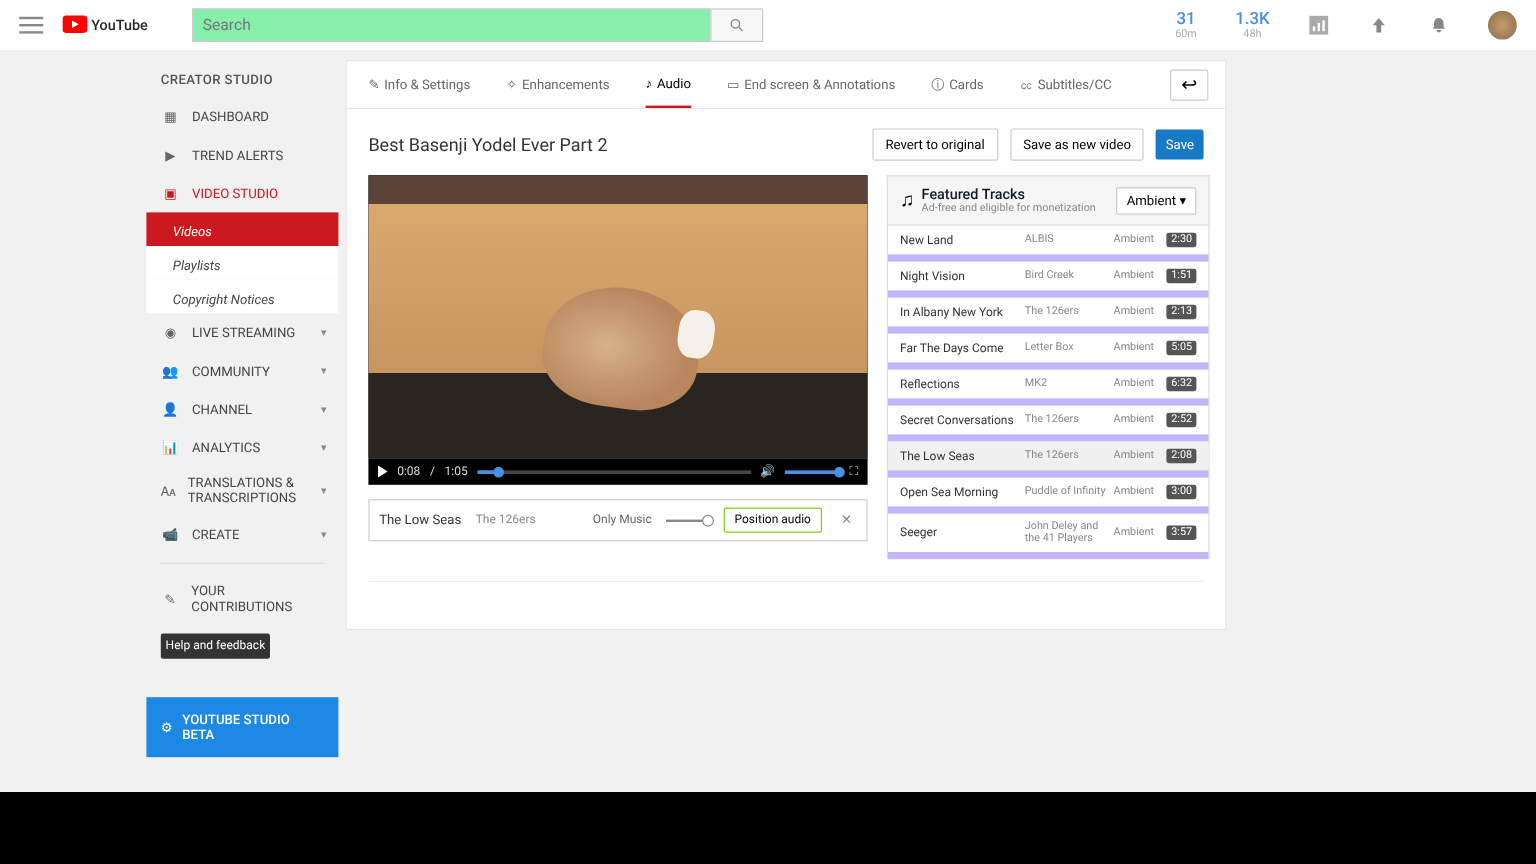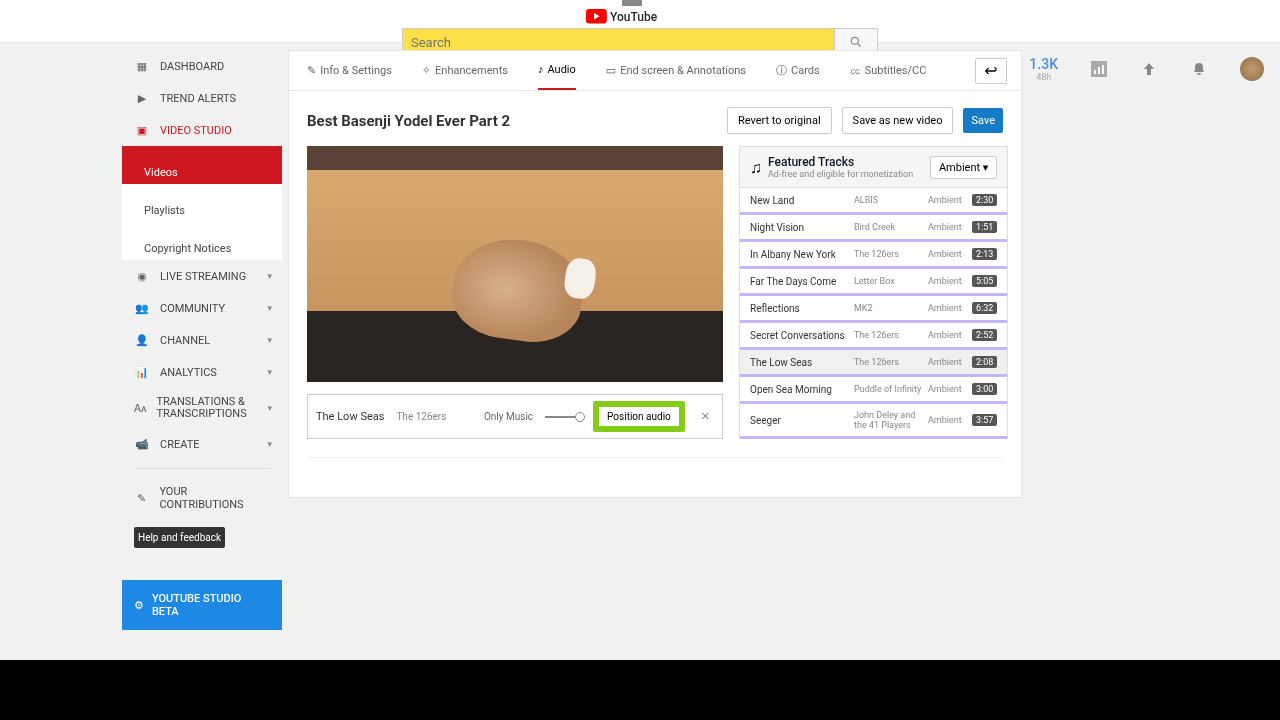--- a/index.html
+++ b/index.html
@@ -1,54 +1,54 @@
 <!DOCTYPE html>
 <html><head>
 <meta charset="utf-8">
 <style>
 * { margin:0; padding:0; box-sizing:border-box; font-family:Roboto,Arial,sans-serif; }
 body { background:#f1f1f1; width:1280px; height:720px; overflow:hidden; }
 
 
-.topbar { height:43px; background:#fff; border-bottom:1px solid #e8e8e8; display:flex; align-items:center; padding:0 16px;flex-direction:column; }
+.topbar { height:43px; background:#fff; border-bottom:1px solid #e8e8e8; display:flex; align-items:center; padding:0 16px; }
 .hamburger { width:20px; height:14px; display:flex; flex-direction:column; justify-content:space-between; margin-right:16px; cursor:pointer; }
 .hamburger span { height:2px; background:#888; }
 .yt-logo { display:flex; align-items:center; cursor:pointer; margin-right:36px; }
 .yt-logo svg { width:72px; height:22px; }
 .search-wrap { display:flex; width:476px; }
-.search-input { flex:1; height:28px; border:1px solid #ccc; border-right:none; padding:0 8px; font-size:13px; color:#555; background:#fde047; }
+.search-input { flex:1; height:28px; border:1px solid #ccc; border-right:none; padding:0 8px; font-size:13px; color:#555; background:#86efac; }
 .search-btn { width:44px; height:28px; border:1px solid #ccc; background:#f8f8f8; cursor:pointer; display:flex; align-items:center; justify-content:center; }
 .topbar-right { margin-left:auto; display:flex; align-items:center; gap:32px; }
 .stat { text-align:center; color:#4a90e2; }
 .stat .big { font-size:14px; font-weight:500; }
 .stat .small { font-size:9px; color:#aaa; }
 .top-icon { width:18px; height:18px; color:#888; cursor:pointer; display:flex; align-items:center; justify-content:center; }
 .avatar { width:24px; height:24px; border-radius:50%; background:radial-gradient(circle,#c49a6c,#8a6d4b); cursor:pointer; }
 
 
 .sidebar { position:absolute; left:122px; top:50px; width:160px; background:transparent; }
 .side-head { font-size:11px; font-weight:500; color:#555; padding:10px 12px 8px; letter-spacing:0.3px; }
 .side-item { display:flex; align-items:center; padding:8px 12px; font-size:11px; color:#444; cursor:pointer; gap:10px; position:relative; }
 .side-item.active { color:#cc181e; }
-.side-sub { background:#fff; font-size:11px; padding:20px 12px 5px 22px; cursor:pointer; color:#444; }
+.side-sub { background:#fff; font-size:11px; padding:10px 12px 5px 22px; cursor:pointer; color:#444;font-style:italic; }
 .side-sub.active { background:#cc181e; color:#fff; }
 .side-chevron { position:absolute; right:10px; font-size:9px; color:#888; }
 .side-divider { height:1px; background:#ddd; margin:8px 12px; }
 .help-btn { margin:8px 12px; background:#333; color:#fff; font-size:10px; padding:5px 4px; border-radius:2px; display:inline-block; cursor:pointer; }
 .studio-beta { display:flex; align-items:center; gap:8px; padding:12px; background:#1e88e5; color:#fff; font-size:11px; font-weight:500; margin-top:24px; cursor:pointer; }
 
 
 .main { position:absolute; left:288px; top:50px; width:734px; background:#fff; border:1px solid #e5e5e5; }
 .tabs { display:flex; border-bottom:1px solid #e8e8e8; padding:0 18px; height:40px; align-items:center; gap:30px; position:relative; }
 .tab { display:flex; align-items:center; gap:4px; font-size:11px; color:#666; cursor:pointer; height:100%; }
 .tab.active { color:#000; border-bottom:2px solid #cc181e; }
 .undo-btn { position:absolute; right:14px; width:32px; height:26px; border:1px solid #ccc; border-radius:2px; display:flex; align-items:center; justify-content:center; cursor:pointer; background:#fff; }
 
 .title-row { display:flex; align-items:center; padding:16px 18px 12px; gap:10px; }
-.vid-title { font-size:15px; font-weight:700; color:#333; flex:1; }
+.vid-title { font-size:15px; font-weight:400; color:#333; flex:1; }
 .btn-outline { border:1px solid #ccc; background:#fff; font-size:11px; padding:6px 10px; border-radius:2px; cursor:pointer; }
 .btn-primary { background:#167ac6; color:#fff; border:none; font-size:11px; padding:6px 8px; border-radius:2px; cursor:pointer; }
 
 .content-row { display:flex; padding:0 18px 18px; gap:16px; }
 .video-col { width:416px; }
 .video-box { width:416px; height:236px; background:#000; position:relative; overflow:hidden; }
 .video-frame { width:100%; height:100%; background:linear-gradient(180deg,#5a4336 0%,#5a4336 10%,#d9a86e 10%,#c89560 70%,#2a2520 70%,#2a2520 100%); position:relative; }
 .dog { position:absolute; left:35%; top:40%; width:130px; height:100px; background:radial-gradient(ellipse 70px 50px at 40% 50%,#d8b189,#b8865c); border-radius:50% 50% 40% 40%; transform:rotate(8deg); }
 .dog::after { content:""; position:absolute; right:-10px; top:10px; width:30px; height:40px; background:#f5f0e8; border-radius:40%; }
 .player-bar { height:22px; background:#000; display:flex; align-items:center; padding:0 8px; gap:8px; font-size:10px; color:#ddd; }
@@ -57,31 +57,31 @@
 .seek-fill { position:absolute; left:0; top:0; height:100%; width:6%; background:#4a90e2; }
 .seek-dot { position:absolute; left:6%; top:-3px; width:9px; height:9px; border-radius:50%; background:#4a90e2; }
 .vol-bar { width:46px; height:3px; background:#4a90e2; position:relative; cursor:pointer; }
 .vol-dot { position:absolute; right:-4px; top:-3px; width:9px; height:9px; border-radius:50%; background:#4a90e2; }
 
 .track-strip { margin-top:12px; border:1px solid #ccc; display:flex; align-items:center; padding:6px 8px; font-size:11px; gap:12px; }
 .track-name { color:#333; }
 .track-artist { color:#888; font-size:10px; }
 .mix-slider { width:36px; height:2px; background:#888; position:relative; cursor:pointer; }
 .mix-dot { position:absolute; right:-4px; top:-4px; width:10px; height:10px; border:1px solid #888; border-radius:50%; background:#fff; }
-.pos-audio-btn { border:6px solid #84cc16; font-size:10px; padding:4px 8px; border-radius:2px; cursor:pointer; background:#fff; }
+.pos-audio-btn { border:1px solid #84cc16; font-size:10px; padding:4px 8px; border-radius:2px; cursor:pointer; background:#fff; }
 .x-close { font-size:11px; color:#888; cursor:pointer; padding:0 4px; }
 
 
 .tracks-col { flex:1; }
 .tracks-head { border:1px solid #ddd; border-bottom:none; background:#f5f5f5; padding:8px 10px; display:flex; align-items:center; }
 .tracks-title { font-size:12px; color:#0f172a; font-weight:500; }
 .tracks-sub { font-size:9px; color:#888; }
 .genre-dd { margin-left:auto; border:1px solid #ccc; background:#fff; font-size:11px; padding:4px 8px; border-radius:2px; cursor:pointer; }
 .tracks-body { border:1px solid #ddd; border-bottom:none; }
-.track-row { display:flex; align-items:center; padding:6px 10px; font-size:10px; color:#666; border-bottom:3px solid #c4b5fd; cursor:pointer; }
+.track-row { display:flex; align-items:center; padding:6px 10px; font-size:10px; color:#666; border-bottom:6px solid #c4b5fd; cursor:pointer; }
 .track-row:hover, .track-row.sel { background:#f0f0f0; }
 .tr-title { width:104px; color:#333; }
 .tr-artist { width:74px; color:#888; font-size:9px; }
 .tr-genre { width:44px; color:#888; font-size:9px; }
 .tr-dur { margin-left:auto; background:#555; color:#fff; font-size:9px; padding:1px 4px; border-radius:2px; }
 .search-tracks { border:1px solid #ddd; display:flex; align-items:center; margin-top:10px; padding:6px 10px; }
 .search-tracks input { flex:1; border:none; font-size:11px; color:#888; outline:none; }
 
 .bottom-black { position:absolute; left:0; bottom:0; width:1280px; height:60px; background:#000; }
 .side-icon { width:16px; height:16px; display:inline-flex; align-items:center; justify-content:center; color:#666; }
@@ -137,20 +137,21 @@
     <div class="top-icon">
         <svg width="16" height="16" viewBox="0 0 16 16">
           <path d="M8 2a4 4 0 0 0-4 4v3l-1 2h10l-1-2V6a4 4 0 0 0-4-4z M6 12a2 2 0 0 0 4 0" fill="#888"></path>
         </svg>
       </div>
     <div class="avatar"></div>
   </div>
 </div>
 
 <div class="sidebar">
+  <div class="side-head">CREATOR STUDIO</div>
   <div class="side-item">
       <span class="side-icon">▦</span>
       <span>DASHBOARD</span>
     </div>
   <div class="side-item">
       <span class="side-icon">▶</span>
       <span>TREND ALERTS</span>
     </div>
   <div class="side-item active">
       <span class="side-icon">▣</span>
@@ -238,20 +239,35 @@
     <button class="btn-outline">Save as new video</button>
     <button class="btn-primary">Save</button>
   </div>
 
   <div class="content-row">
     <div class="video-col">
       <div class="video-box">
         <div class="video-frame">
             <div class="dog"></div>
           </div>
+      </div>
+      <div class="player-bar">
+        <div class="play-tri"></div>
+        <span>0:08</span>
+        <span>/</span>
+        <span>1:05</span>
+        <div class="seek">
+            <div class="seek-fill"></div>
+            <div class="seek-dot"></div>
+          </div>
+        <span>🔊</span>
+        <div class="vol-bar">
+            <div class="vol-dot"></div>
+          </div>
+        <span>⛶</span>
       </div>
       <div class="track-strip">
         <span class="track-name">The Low Seas</span>
         <span class="track-artist">The 126ers</span>
         <span style="margin-left:auto;font-size:10px;color:#666">Only Music</span>
         <div class="mix-slider">
             <div class="mix-dot"></div>
           </div>
         <button class="pos-audio-btn">Position audio</button>
         <span class="x-close">✕</span>

